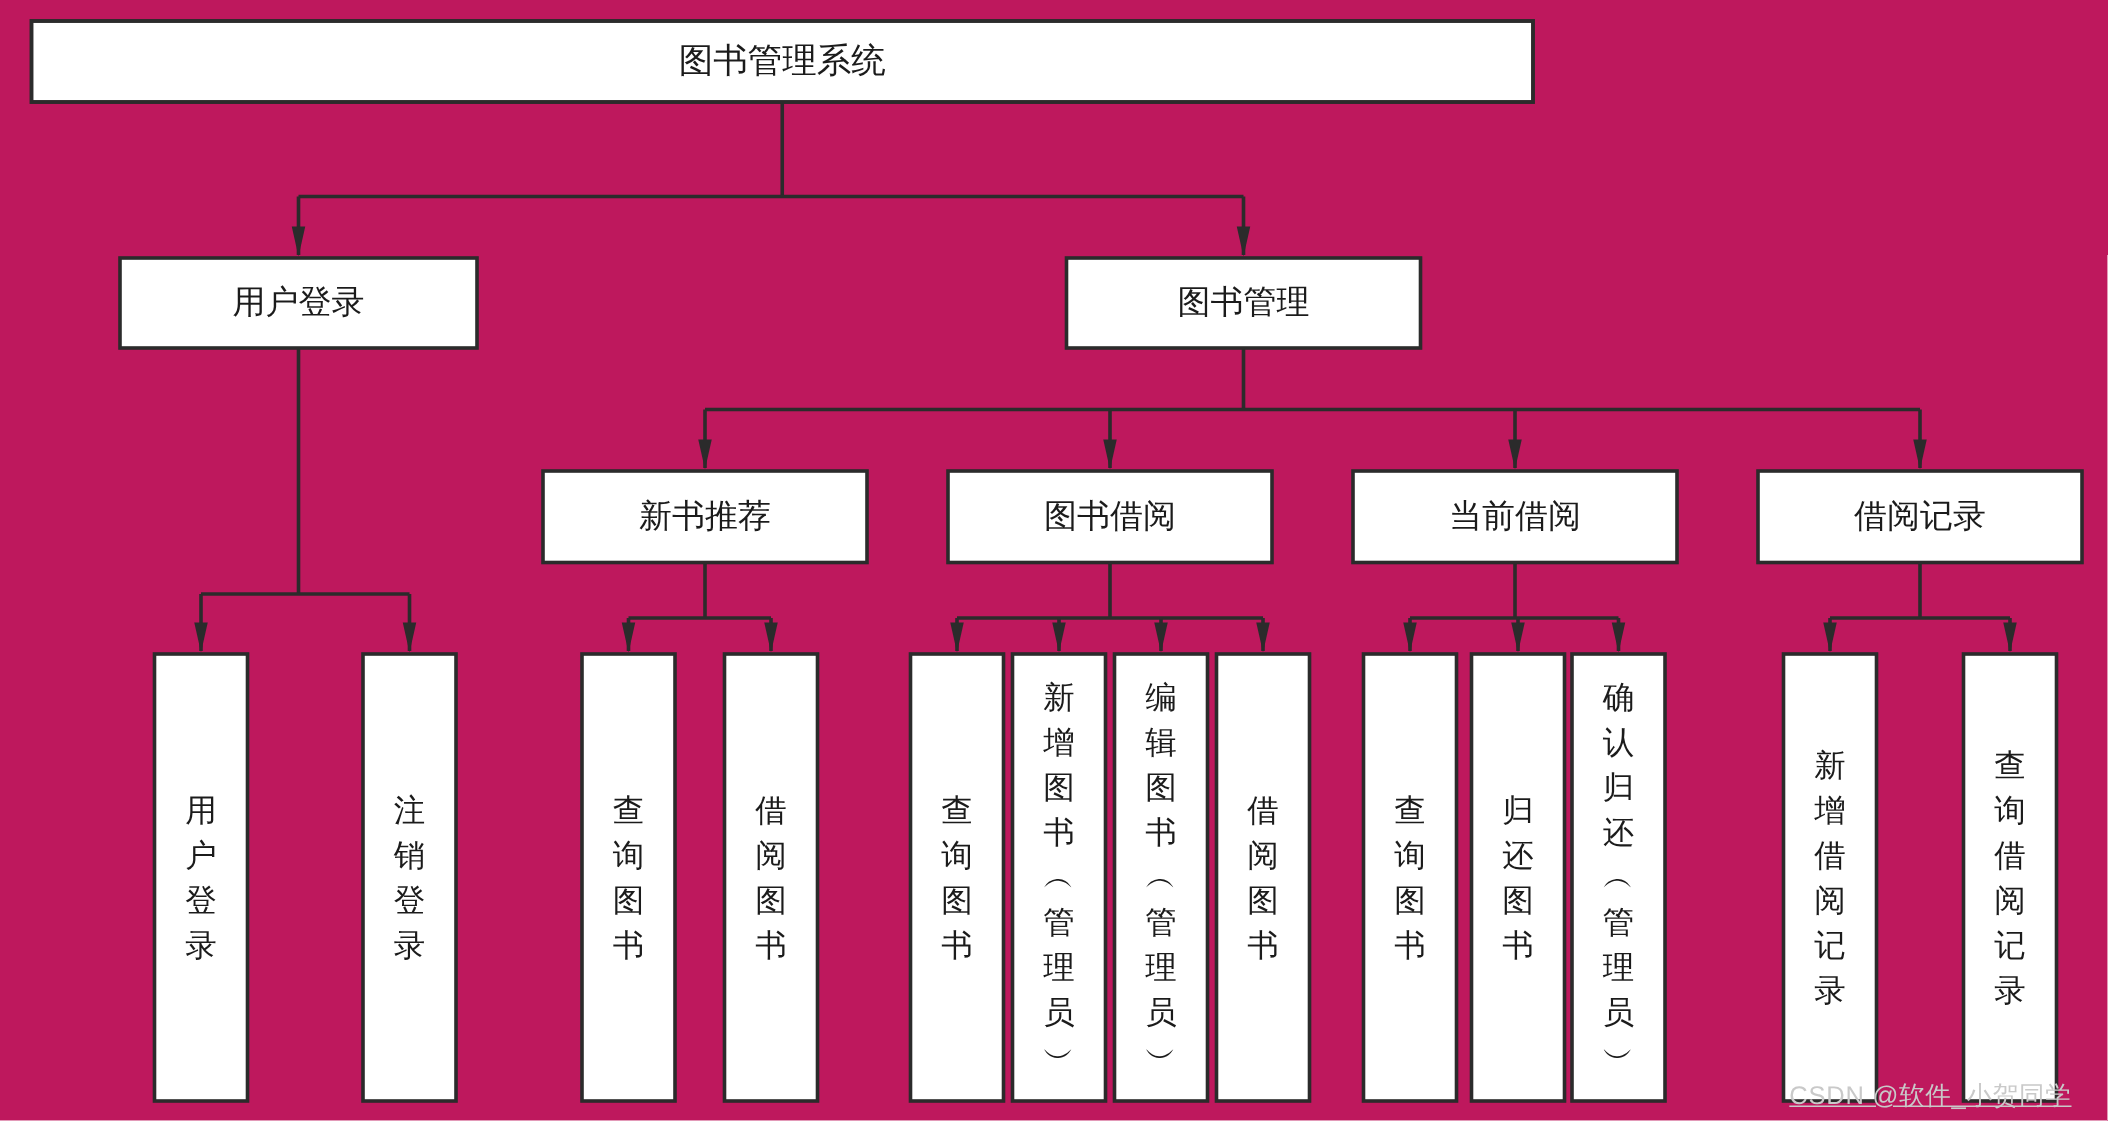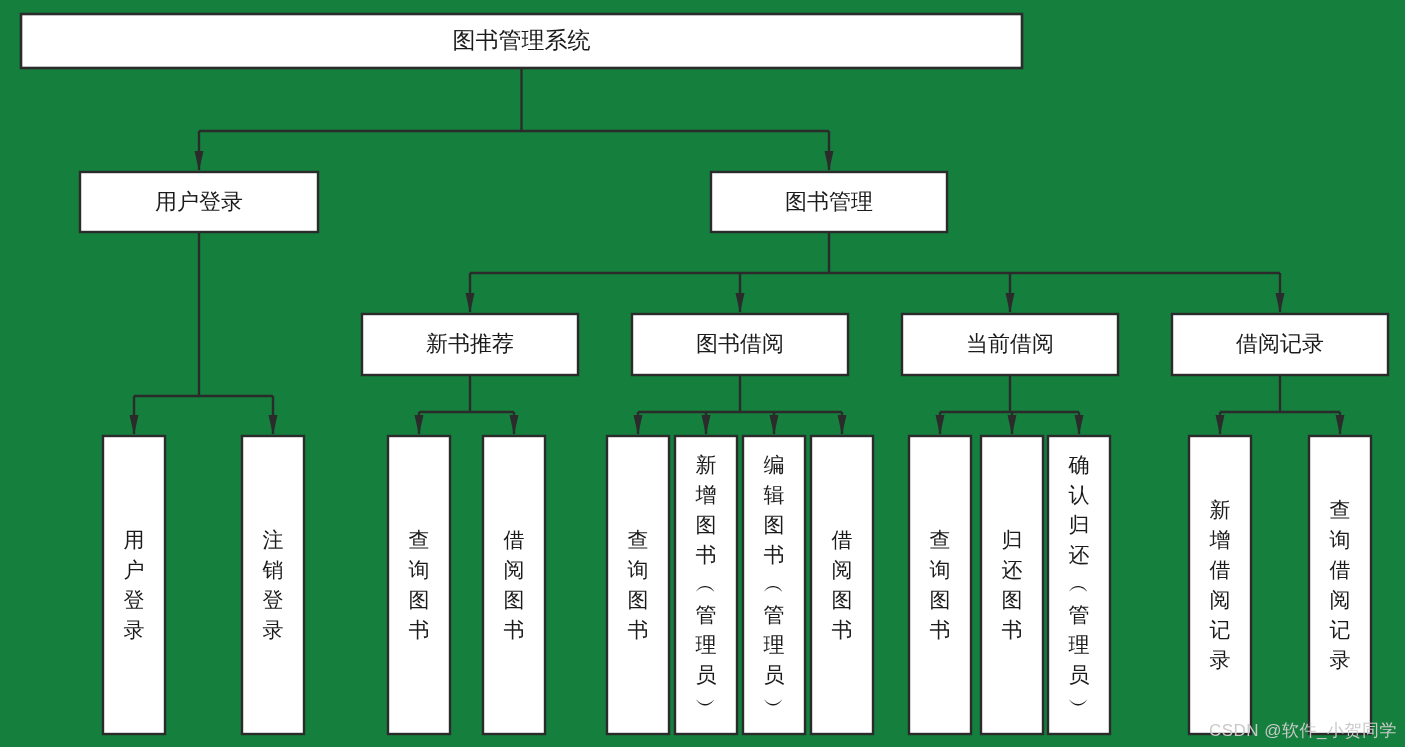--- a/index.html
+++ b/index.html
@@ -8,21 +8,21 @@
     padding: 0;
     background: #ffffff;
   }
   body {
     font-family: "Liberation Sans", "DejaVu Sans", sans-serif;
   }
   #stage {
     position: relative;
     width: 1405px;
     height: 747px;
-    background: #15803d;
+    background: #be185d;
     overflow: hidden;
   }
   svg#diagram {
     position: absolute;
     left: 0;
     top: 0;
     width: 1405px;
     height: 747px;
     display: block;
   }
@@ -57,28 +57,29 @@
     font-size: 23px;
   }
   .leaf-label {
     fill: #1b1b1b;
     font-family: "Liberation Sans", "DejaVu Sans", sans-serif;
     font-size: 21px;
     text-anchor: middle;
   }
   .watermark {
     position: absolute;
-    right: 8px;
+    right: 24px;
     bottom: 5px;
     color: #c9c9c9;
     font-size: 17px;
     font-family: "Liberation Sans", "DejaVu Sans", sans-serif;
     letter-spacing: 0.5px;
     white-space: nowrap;
     user-select: none;
+    text-decoration: underline;
   }
 </style>
 </head>
 <body>
 
 <div id="stage">
   <svg id="diagram" viewBox="0 0 1405 747">
     <g id="connectors">
         <path d="M521.5 68 L521.5 131" class="connector"></path>
         <path d="M199 131 L829 131" class="connector"></path>

